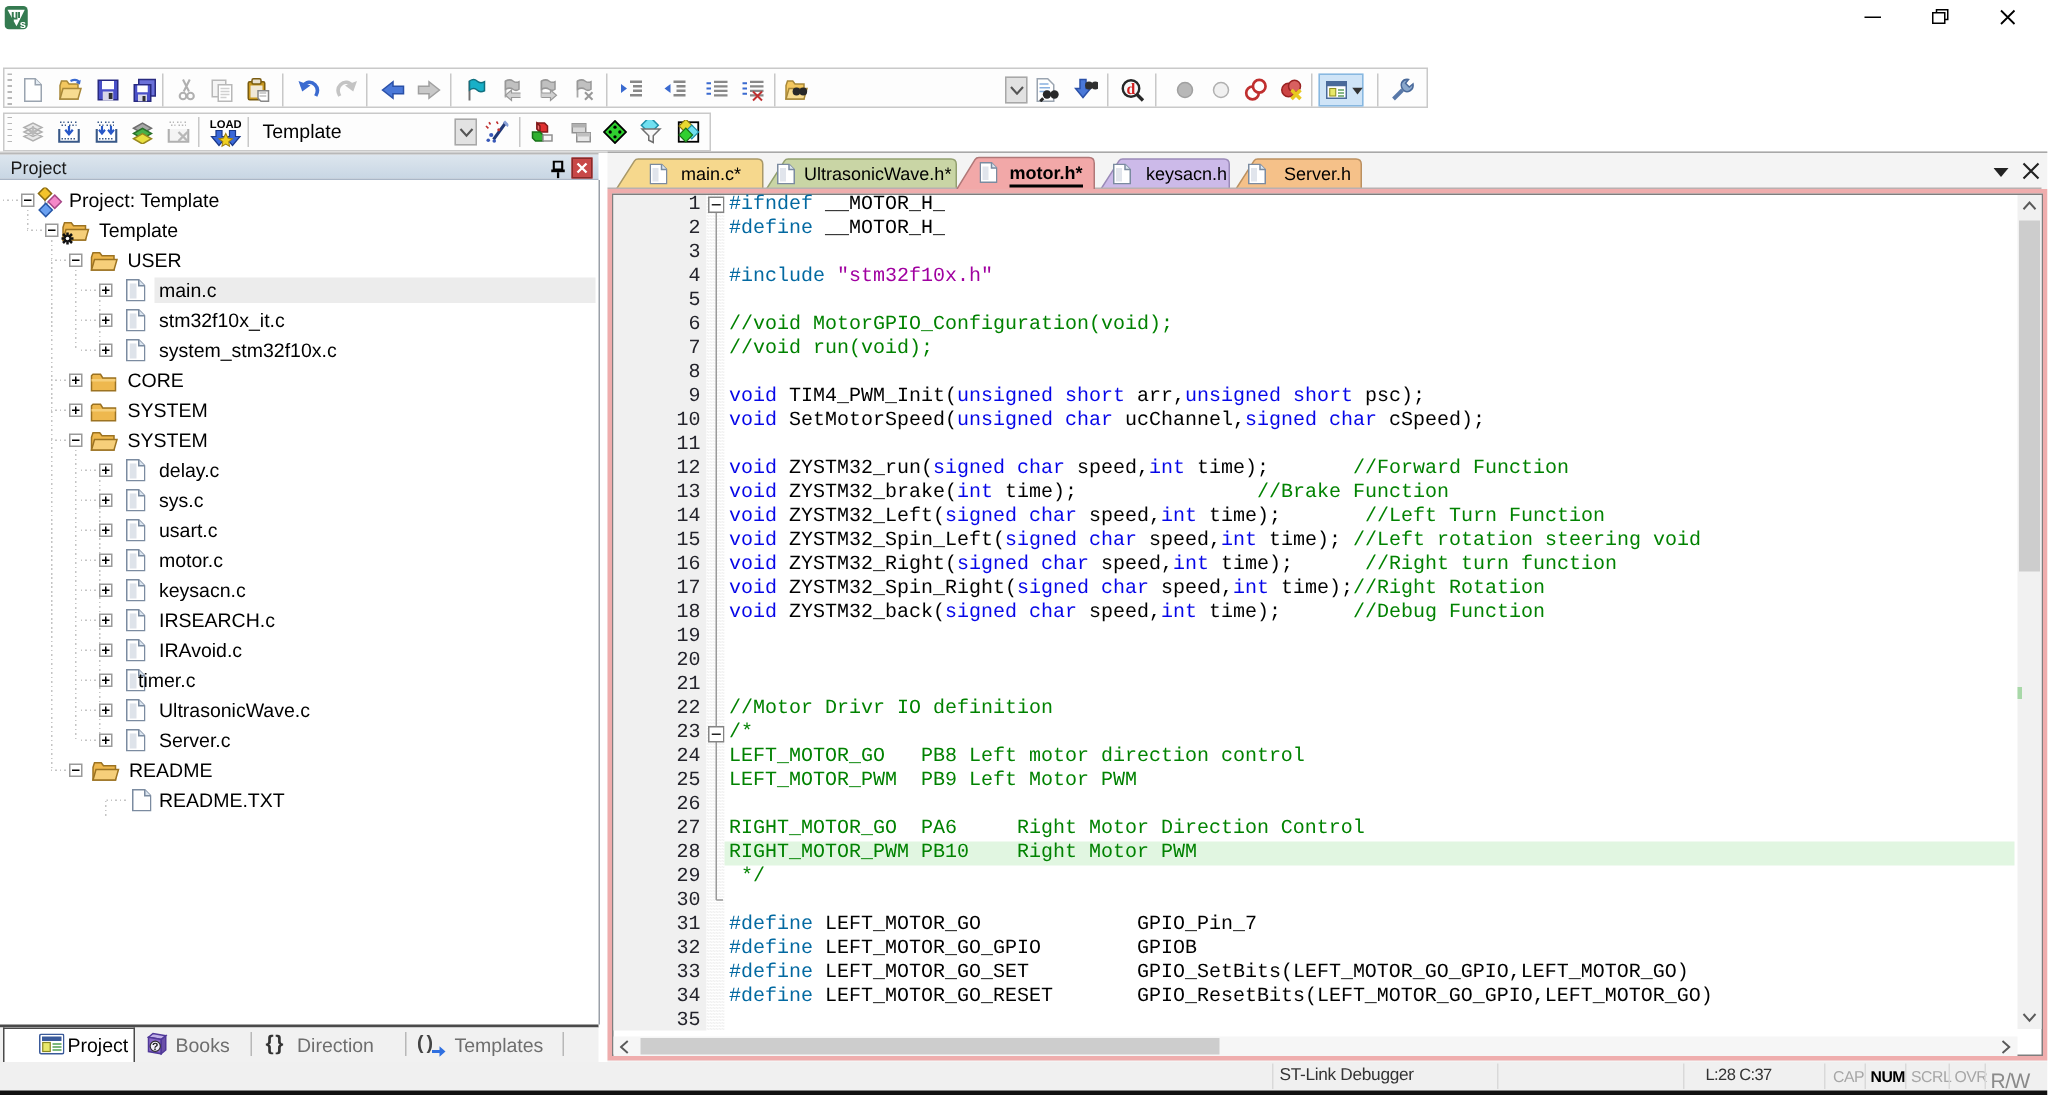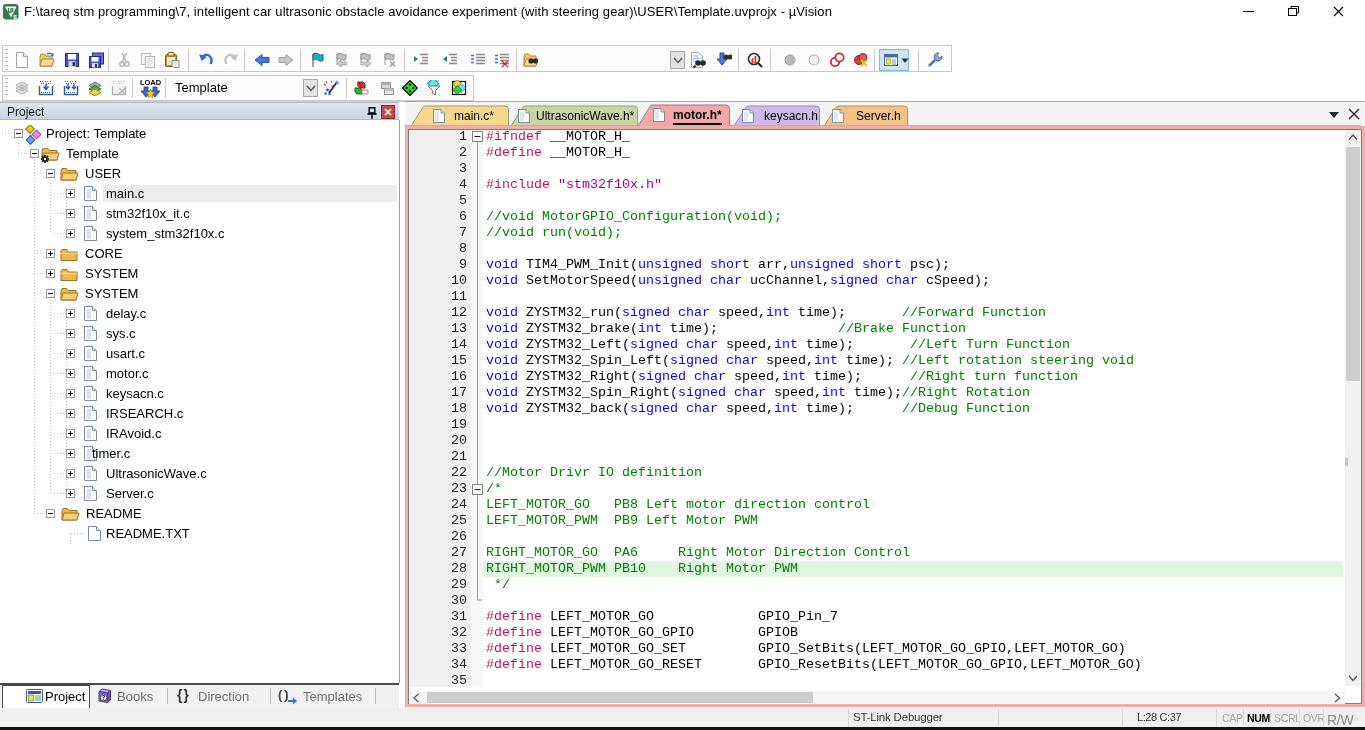--- a/index.html
+++ b/index.html
@@ -42,42 +42,41 @@
 #tabbar { left:405px; top:103px; width:956px; height:23px; }
 #edframe { left:405px; top:126px; width:960px; height:581px; background:#efadad; }
 #codearea { left:408px; top:129px; width:954px; height:575px; background:#fff; border:1px solid #7e7e7e; }
 #gutter { left:409px; top:130px; width:62px; height:557px; background:#f0f0f0; }
 #foldmargin { left:471px; top:130px; width:12px; height:557px; background:#fff; background-image:conic-gradient(#f1f1f1 25%, transparent 0 50%, #f1f1f1 0 75%, transparent 0); background-size:2px 2px; }
 #lines { left:409px; top:129px; width:62px; font-family:"Liberation Mono", monospace; font-size:13.333px; line-height:16px; text-align:right; color:#24242c; white-space:pre; }
 #code { left:486px; top:129px; font-family:"Liberation Mono", monospace; font-size:13.333px; line-height:16px; white-space:pre; color:#000; }
 #hlrow { left:483px; top:561px; width:860px; height:16px; background:#e1f6e1; }
 .kw { color:#0606e8; }
 .cm { color:#018201; }
-.pp { color:#be185d; }
+.pp { color:#0369a1; }
 .st { color:#a000a0; }
 
 #vsb { left:1345px; top:130px; width:16px; height:556px; background:#f1f1f1; }
 #vsb .thumb { position:absolute; left:1px; top:17px; width:14px; height:234px; background:#cdcdcd; }
 #hsb { left:409px; top:691px; width:936px; height:13px; background:#f6f6f6; }
 #hsb .thumb { position:absolute; left:18px; top:1px; width:386px; height:11px; background:#cdcdcd; }
 
 #statusbar { left:0; top:708px; width:1365px; height:19px; background:#f0f0f0; font-size:11.5px; color:#333; letter-spacing:-0.2px; }
 #blackstrip { left:0; top:727px; width:1365px; height:3px; background:#111; }
 .ssep { position:absolute; top:1px; width:1px; height:17px; background:#d9d9d9; }
 </style>
 </head>
 <body>
 <div id="titlebar" class="abs">
   <svg class="abs" style="left:3px;top:4px" width="16" height="16" viewBox="0 0 16 16">
       <rect x="0" y="0" width="15.5" height="15.5" rx="3" fill="#347a50"></rect>
       <path d="M2,2.5 L13.5,2.5 L8,13.5 Z" fill="#fff"></path>
       <path d="M5.5,4 L5.5,7.2 Q5.5,8.4 6.8,8.4 L8,8.4 L8,4 M9.7,4 L9.7,8 M5.5,8.4 L5.5,10" fill="none" stroke="#347a50" stroke-width="1.3"></path>
       <text x="12.2" y="14.5" font-size="7.5" fill="#fff" font-family="Liberation Sans" text-anchor="middle" font-weight="bold">s</text>
     </svg>
-  <span id="title-text" class="abs">F:\tareq stm programming\7, intelligent car ultrasonic obstacle avoidance experiment (with steering gear)\USER\Template.uvprojx - µVision</span>
   <svg class="winbtn abs" style="left:1240px" width="17" height="16">
       <rect x="3" y="8" width="11" height="1" fill="#000"></rect>
     </svg>
   <svg class="winbtn abs" style="left:1285px" width="17" height="16">
       <rect x="3.5" y="5.5" width="8" height="7" fill="none" stroke="#000"></rect>
       <path d="M6 5.5 L6 3.5 L13.5 3.5 L13.5 10 L11.5 10" fill="none" stroke="#000"></path>
     </svg>
   <svg class="winbtn abs" style="left:1330px" width="17" height="16">
       <path d="M4 4 L13 13 M13 4 L4 13" stroke="#000" stroke-width="1.2"></path>
     </svg>

